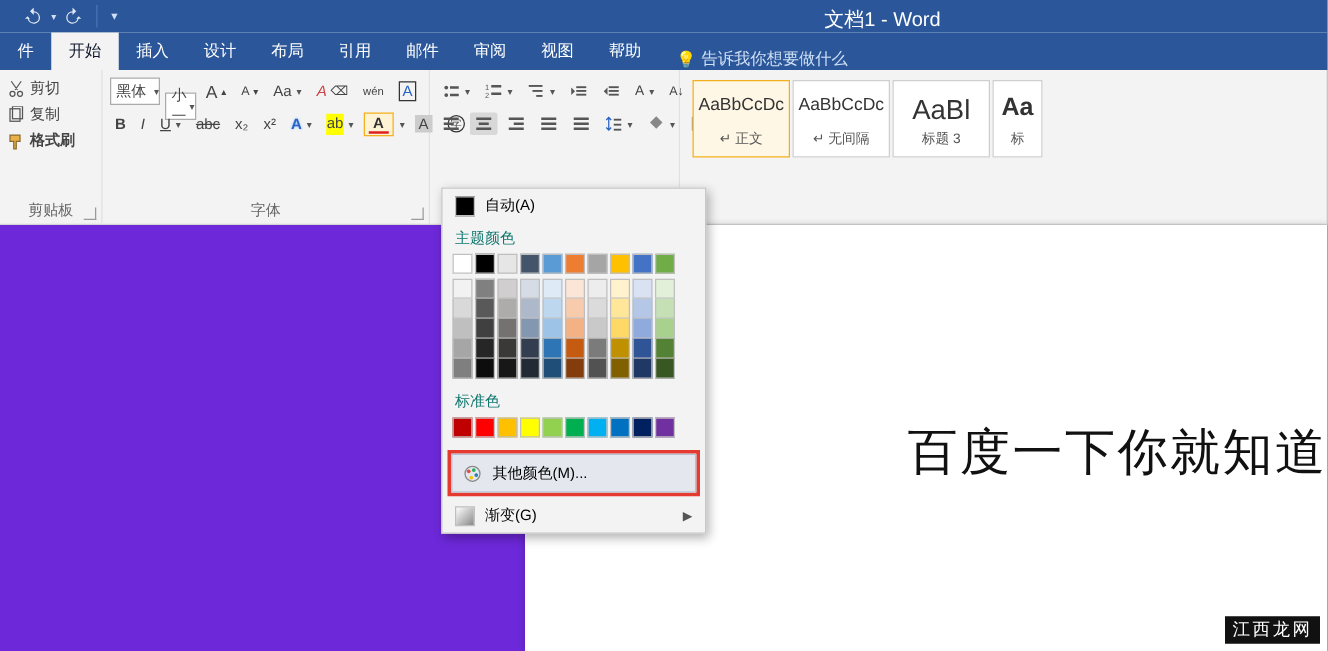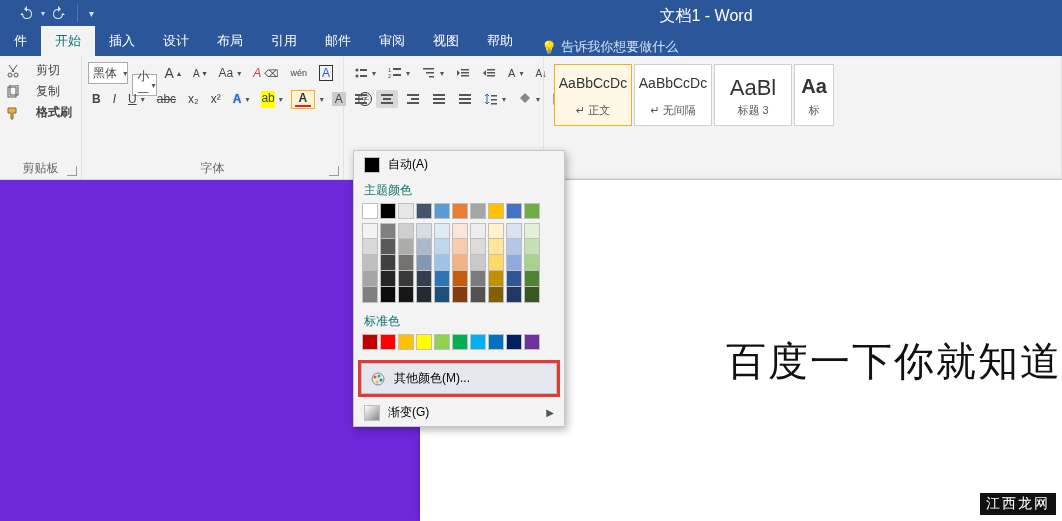--- a/index.html
+++ b/index.html
@@ -4,31 +4,31 @@
 <style>
   * { box-sizing: border-box; margin: 0; padding: 0; font-family: "Microsoft YaHei", Arial, sans-serif; }
   body { width: 1062px; height: 521px; overflow: hidden; background: #fff; position: relative; }
   .titlebar { background: #2b579a; height: 26px; display: flex; align-items: center; color: #fff; font-size: 12px; }
   .qat { display: flex; align-items: center; gap: 6px; padding-left: 18px; }
   .qat .sep { width: 1px; height: 18px; background: #4a76b6; margin: 0 4px; }
   .qat-icon { width: 16px; height: 16px; display:flex; align-items:center; justify-content:center; opacity:.85; }
   .title-center { position:absolute; left:50%; transform:translateX(-50%); white-space:nowrap; font-size:16px; top:6px; padding-left:350px;}
   .tabbar { background: #2b579a; height: 30px; display: flex; align-items: flex-end; color:#fff; font-size:13px; }
   .tab { padding: 6px 14px; cursor: pointer; }
-  .tab.active { background: #f3f3f3; color:#0f766e; }
+  .tab.active { background: #f3f3f3; color:#0f172a; }
   .tell-me { display:flex; align-items:center; gap:4px; color:#cfe0f5; padding-left:14px; }
   .ribbon { background:#f3f3f3; border-bottom:1px solid #d4d4d4; height:124px; display:flex; font-size:12px; color:#444; }
   .group { border-right:1px solid #e1e1e1; display:flex; flex-direction:column; position:relative; padding:4px 6px 18px 6px; }
   .group-label { position:absolute; bottom:2px; left:0; right:0; text-align:center; color:#666; font-size:12px; }
   .dlaunch { position:absolute; right:4px; bottom:3px; width:10px; height:10px; border:1px solid #9a9a9a; border-top:none; border-left:none; }
   .row { display:flex; align-items:center; gap:4px; height:26px; }
   .btn { display:flex; align-items:center; gap:3px; padding:2px 4px; border-radius:2px; cursor:pointer; }
   .dd { font-size:8px; color:#555; margin-left:1px; }
   .clipboard { width:82px; }
-  .clipboard .item { display:flex; align-items:center; gap:16px; padding:2px 0; }
+  .clipboard .item { display:flex; align-items:center; gap:4px; padding:2px 0; }
   .font-group { width:262px; }
   .font-select { border:1px solid #ababab; height:22px; width:96px; font-size:12px; padding-left:4px; background:#fff; display:flex; align-items:center; justify-content:space-between;}
   .size-select { border:1px solid #ababab; height:22px; width:54px; font-size:12px; padding-left:4px; background:#fff; display:flex; align-items:center; justify-content:space-between;margin-top:24px;}
   .styles { display:flex; gap:2px; padding:4px; }
   .style-item { width:78px; height:62px; border:1px solid #cfcfcf; background:#fff; text-align:center; padding-top:10px; font-size:12px; cursor:pointer; }
   .style-item.sel { border:1px solid #f2b01e; background:#fff7e6; }
   .style-preview { font-size:14px; color:#333; height:24px; overflow:hidden; }
   .style-name { color:#555; font-size:11px; margin-top:4px;}
   .para-group { width:200px; }
   .workspace { position:absolute; top:180px; left:0; right:0; bottom:0; background:#6d28d9; }

